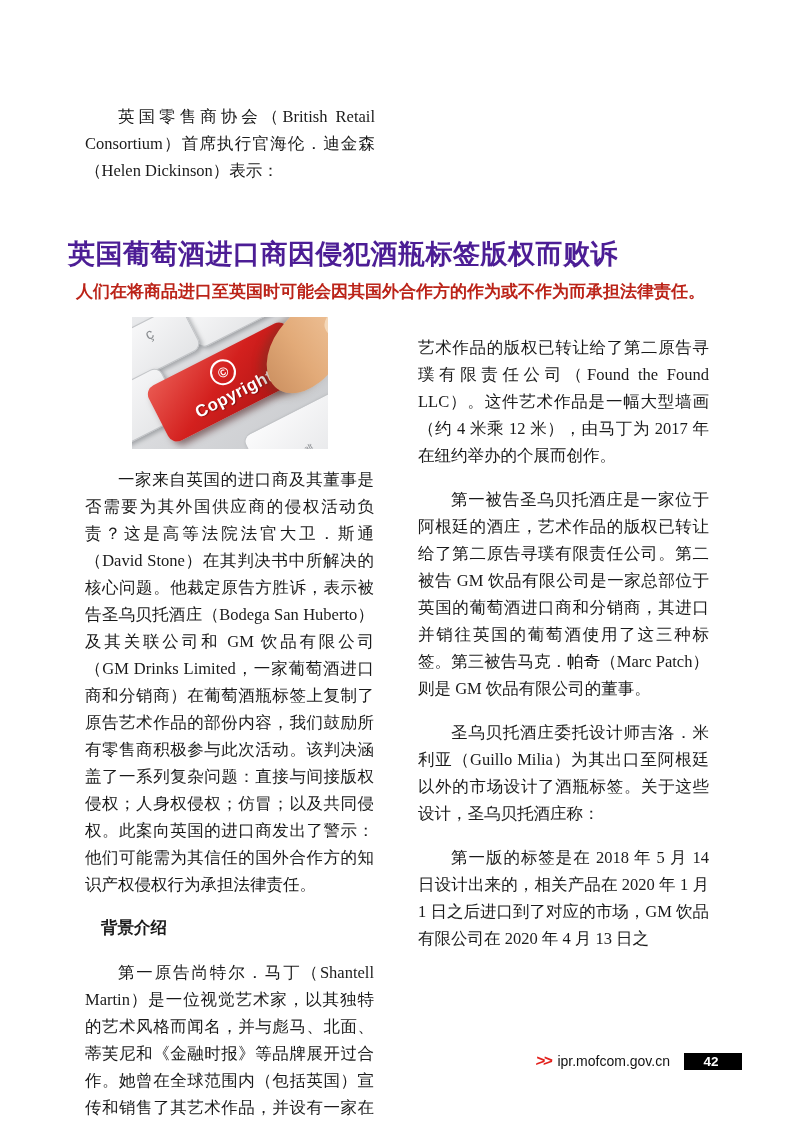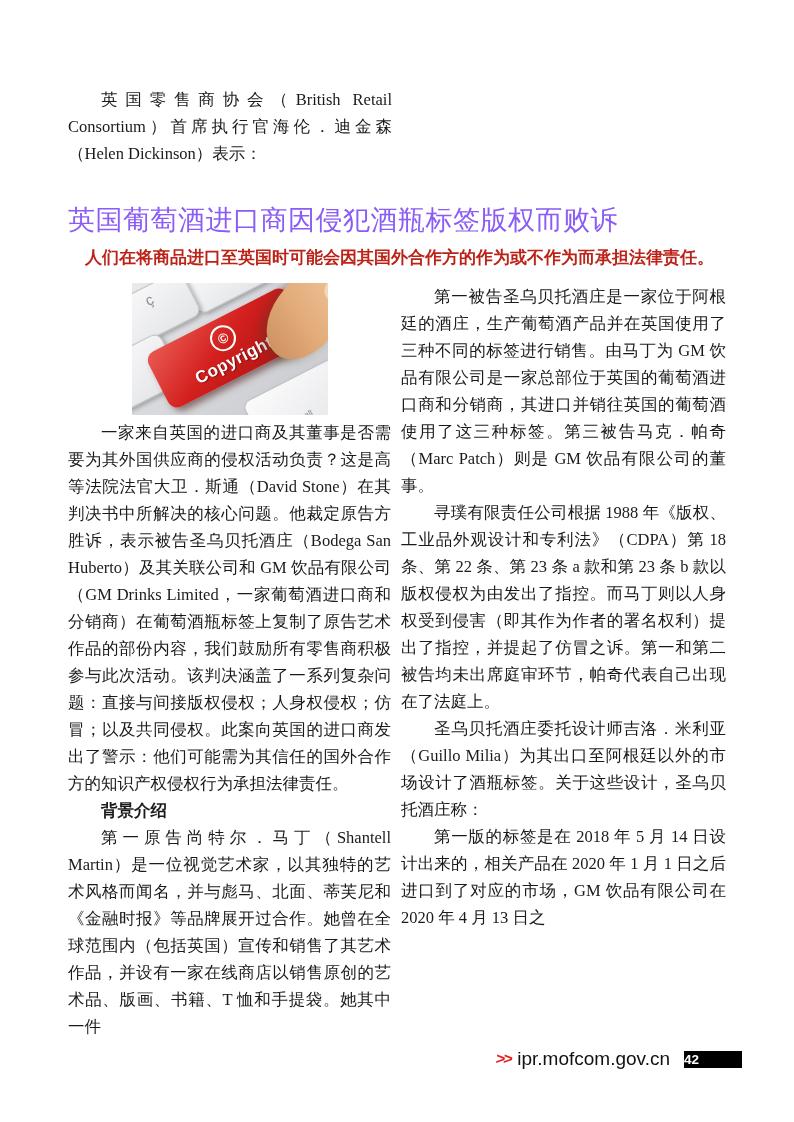--- a/index.html
+++ b/index.html
@@ -12,55 +12,55 @@
     padding:86px 68px 0 68px;
     font-family:"Liberation Serif","DejaVu Serif",serif;
     color:#1a1a1a;
     overflow:hidden;
   }
   
   .cols{display:flex;gap:10px;}
   .col{width:324px;}
   .col.right{width:326px;}
   .bodytext p{
-    margin:0;
+    margin:17px;
     font-size:16.5px;
     line-height:27px;
     text-align:justify;
     text-justify:inter-ideograph;
     word-break:break-word;
   }
   .indent{text-indent:2em;}
   .credit{text-align:right;text-indent:0;}
   
   .headline{
     margin:36px 0 0 0;
     font-family:"Liberation Sans","DejaVu Sans",sans-serif;
     font-size:27px;
     line-height:34px;
-    font-weight:normal;
-    color:#8b5cf6;
+    font-weight:bold;
+    color:#4c1d95;
     letter-spacing:0.5px;
   }
   .dek{
-    margin:9px 0 0 17px;
+    margin:9px 0 0 8px;
     font-family:"Liberation Sans","DejaVu Sans",sans-serif;
     font-size:17px;
     line-height:24px;
     font-weight:bold;
     color:#bb2318;
   }
   .article-body{margin-top:13px;}
   .section-head{
     margin:0;
     font-size:16.5px;
     line-height:27px;
     font-weight:bold;
     text-indent:2em;
-    font-family:Liberation Sans, sans-serif;
+    font-family:Liberation Mono, monospace;
   }
   
   .photo{
     position:relative;
     width:196px;height:132px;
     margin:0 auto 4px auto;
     background:linear-gradient(135deg,#e9eaec 0%,#d5d6d9 55%,#c7c9cc 100%);
     overflow:hidden;
   }
   .photo .key{
@@ -134,29 +134,29 @@
     font-family:"Liberation Sans","DejaVu Sans",sans-serif;
   }
   .chev{
     color:#e2211c;
     font-weight:bold;
     font-size:16px;
     letter-spacing:-2px;
     margin-right:7px;
     transform:skewX(-8deg);
   }
-  .site{font-size:19px;color:#111;}
+  .site{font-size:14px;color:#111;}
   .pagebox{
     margin-left:14px;
     width:58px;height:17px;
     background:#000000;
     color:#ffffff;
     font-size:13.5px;
     font-weight:bold;
-    text-align:left;
+    text-align:center;
     line-height:17px;
     padding-right:4px;
     box-sizing:border-box;
   }
 </style>
 </head>
 <body>
 
 <div class="page">
 
@@ -185,22 +185,22 @@
             <div class="nail"></div>
           </div>
       </figure>
 
       <p class="indent">一家来自英国的进口商及其董事是否需要为其外国供应商的侵权活动负责？这是高等法院法官大卫．斯通（David Stone）在其判决书中所解决的核心问题。他裁定原告方胜诉，表示被告圣乌贝托酒庄（Bodega San Huberto）及其关联公司和 GM 饮品有限公司（GM Drinks Limited，一家葡萄酒进口商和分销商）在葡萄酒瓶标签上复制了原告艺术作品的部份内容，我们鼓励所有零售商积极参与此次活动。该判决涵盖了一系列复杂问题：直接与间接版权侵权；人身权侵权；仿冒；以及共同侵权。此案向英国的进口商发出了警示：他们可能需为其信任的国外合作方的知识产权侵权行为承担法律责任。</p>
       <h2 class="section-head">背景介绍</h2>
       <p class="indent">第一原告尚特尔．马丁（Shantell Martin）是一位视觉艺术家，以其独特的艺术风格而闻名，并与彪马、北面、蒂芙尼和《金融时报》等品牌展开过合作。她曾在全球范围内（包括英国）宣传和销售了其艺术作品，并设有一家在线商店以销售原创的艺术品、版画、书籍、T 恤和手提袋。她其中一件</p>
     </div>
 
     <div class="col right">
-      <p class="indent">第一被告圣乌贝托酒庄是一家位于阿根廷的酒庄，生产葡萄酒产品并在英国使用了三种不同的标签进行销售。由马丁为 GM 饮品有限公司是一家总部位于英国的葡萄酒进口商和分销商，其进口并销往英国的葡萄酒使用了这三种标签。第三被告马克．帕奇（Marc Patch）则是 GM 饮品有限公司的董事。</p>
-      <p class="indent">寻璞有限责任公司根据 1988 年《版权、工业品外观设计和专利法》（CDPA）第 18 条、第 22 条、第 23 条 a 款和第 23 条 b 款以版权侵权为由发出了指控。而马丁则以人身权受到侵害（即其作为作者的署名权利）提出了指控，并提起了仿冒之诉。第一和第二被告均未出席庭审环节，帕奇代表自己出现在了法庭上。</p>
+      <p>艺术作品的版权已转让给了第二原告寻璞有限责任公司（Found the Found LLC）。这件艺术作品是一幅大型墙画（约 4 米乘 12 米），由马丁为 2017 年在纽约举办的个展而创作。</p>
+      <p class="indent">第一被告圣乌贝托酒庄是一家位于阿根廷的酒庄，艺术作品的版权已转让给了第二原告寻璞有限责任公司。第二被告 GM 饮品有限公司是一家总部位于英国的葡萄酒进口商和分销商，其进口并销往英国的葡萄酒使用了这三种标签。第三被告马克．帕奇（Marc Patch）则是 GM 饮品有限公司的董事。</p>
       <p class="indent">圣乌贝托酒庄委托设计师吉洛．米利亚（Guillo Milia）为其出口至阿根廷以外的市场设计了酒瓶标签。关于这些设计，圣乌贝托酒庄称：</p>
       <p class="indent">第一版的标签是在 2018 年 5 月 14 日设计出来的，相关产品在 2020 年 1 月 1 日之后进口到了对应的市场，GM 饮品有限公司在 2020 年 4 月 13 日之</p>
     </div>
   </section>
 
   <div class="footer">
     <span class="chev">&gt;&gt;</span>
     <span class="site">ipr.mofcom.gov.cn</span>
     <span class="pagebox">42</span>
   </div>

